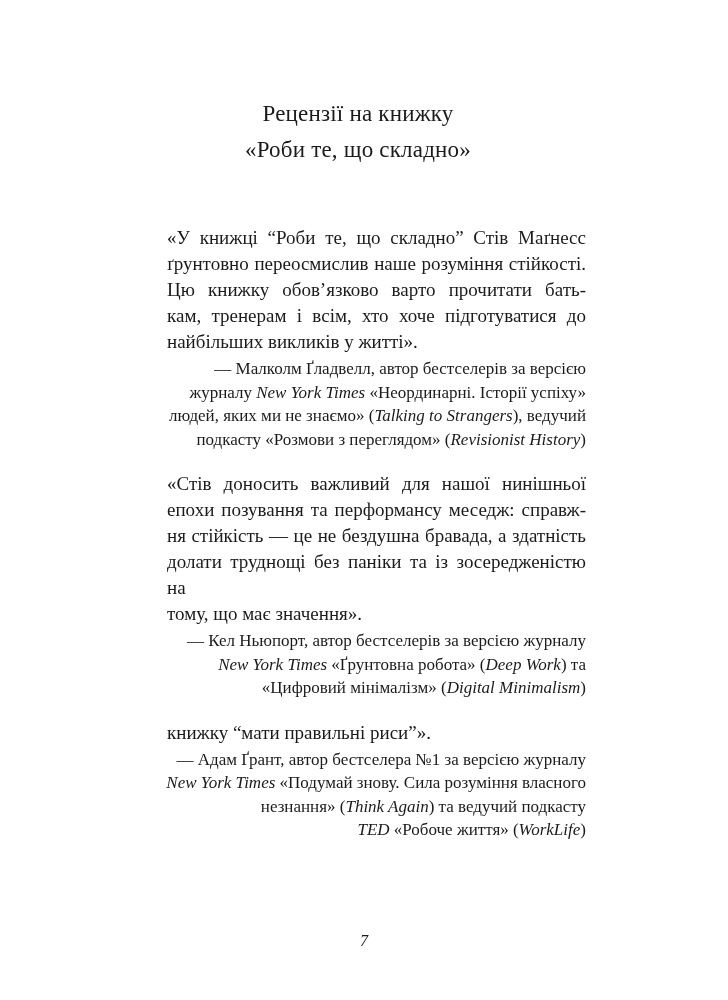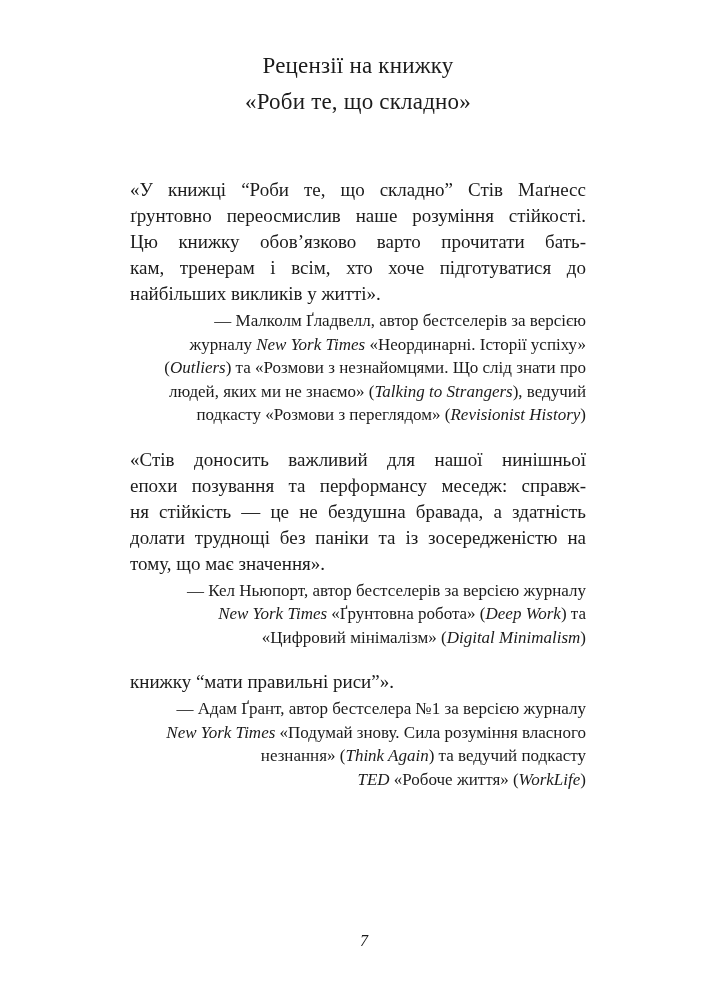--- a/index.html
+++ b/index.html
@@ -8,21 +8,21 @@
     background: #ffffff;
   }
   .page {
     position: relative;
     width: 728px;
     height: 1000px;
     box-sizing: border-box;
     background: #ffffff;
     color: #1b1b1b;
     font-family: "Liberation Serif", "DejaVu Serif", serif;
-    padding: 48px 142px 0 130px;
+    padding: 96px 142px 0 130px;
     overflow: hidden;
   }
   .title {
     margin: 0;
     font-weight: 400;
     font-size: 23px;
     line-height: 36px;
     text-align: center;
     letter-spacing: 0.2px;
   }
@@ -32,20 +32,21 @@
 
   .review + .review { margin-top: 20px; }
 
   .quote {
     font-size: 19px;
     line-height: 26px;
   }
   .qline {
     text-align: justify;
     text-align-last: justify;
+    margin-left: 37px;
   }
   .qline.last {
     text-align-last: left;
   }
 
   .attribution {
     margin-top: 2px;
     font-size: 17px;
     line-height: 23.5px;
     text-align: right;
@@ -78,21 +79,20 @@
     <div class="quote">
           <div class="qline">«У книжці “Роби те, що складно” Стів Маґнесс</div>
           <div class="qline">ґрунтовно переосмислив наше розуміння стійкості.</div>
           <div class="qline">Цю книжку обов’язково варто прочитати бать-</div>
           <div class="qline">кам, тренерам і всім, хто хоче підготуватися до</div>
           <div class="qline last">найбільших викликів у житті».</div>
         </div>
     <div class="attribution">
           <div class="aline"><span class="">— Малколм Ґладвелл, автор бестселерів за версією</span></div>
           <div class="aline"><span class="">журналу </span><span class="it">New York Times</span><span class=""> «Неординарні. Історії успіху»</span></div>
-          <div class="aline"><span class="">(</span><span class="it">Outliers</span><span class="">) та «Розмови з незнайомцями. Що слід знати про</span></div>
           <div class="aline"><span class="">людей, яких ми не знаємо» (</span><span class="it">Talking to Strangers</span><span class="">), ведучий</span></div>
           <div class="aline"><span class="">подкасту «Розмови з переглядом» (</span><span class="it">Revisionist History</span><span class="">)</span></div>
         </div>
   </section>
 
   <section class="review">
     <div class="quote">
           <div class="qline">«Стів доносить важливий для нашої нинішньої</div>
           <div class="qline">епохи позування та перформансу меседж: справж-</div>
           <div class="qline">ня стійкість — це не бездушна бравада, а здатність</div>

